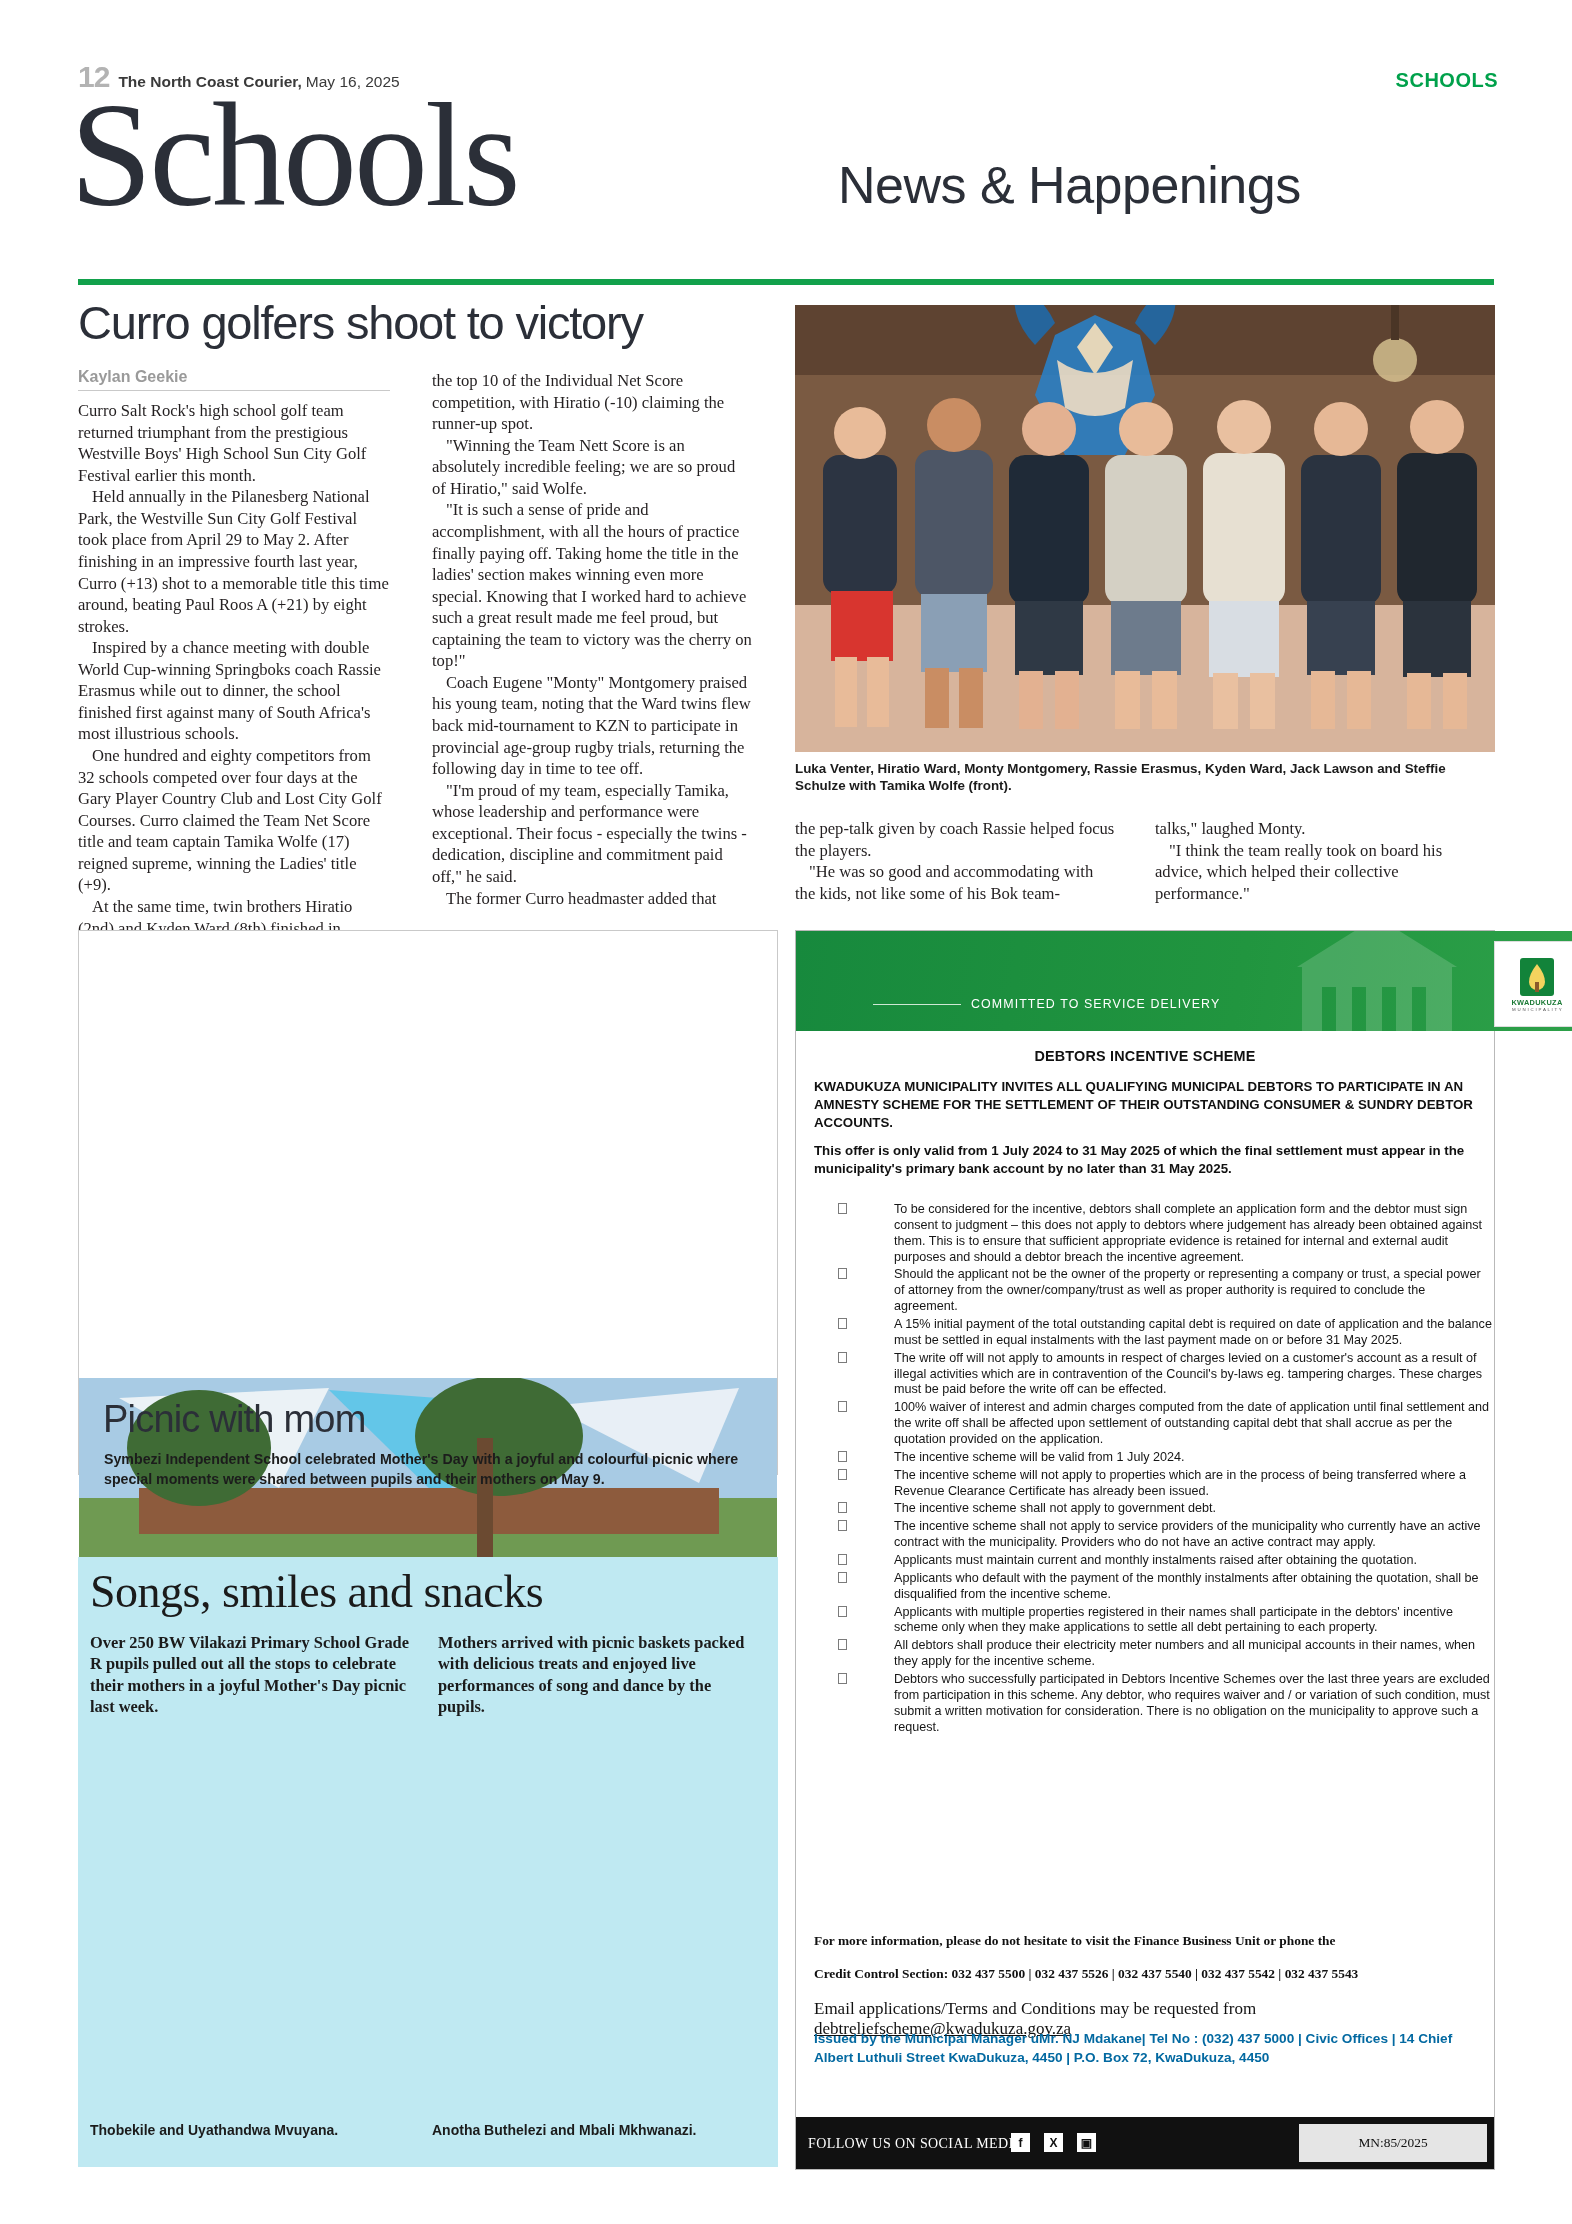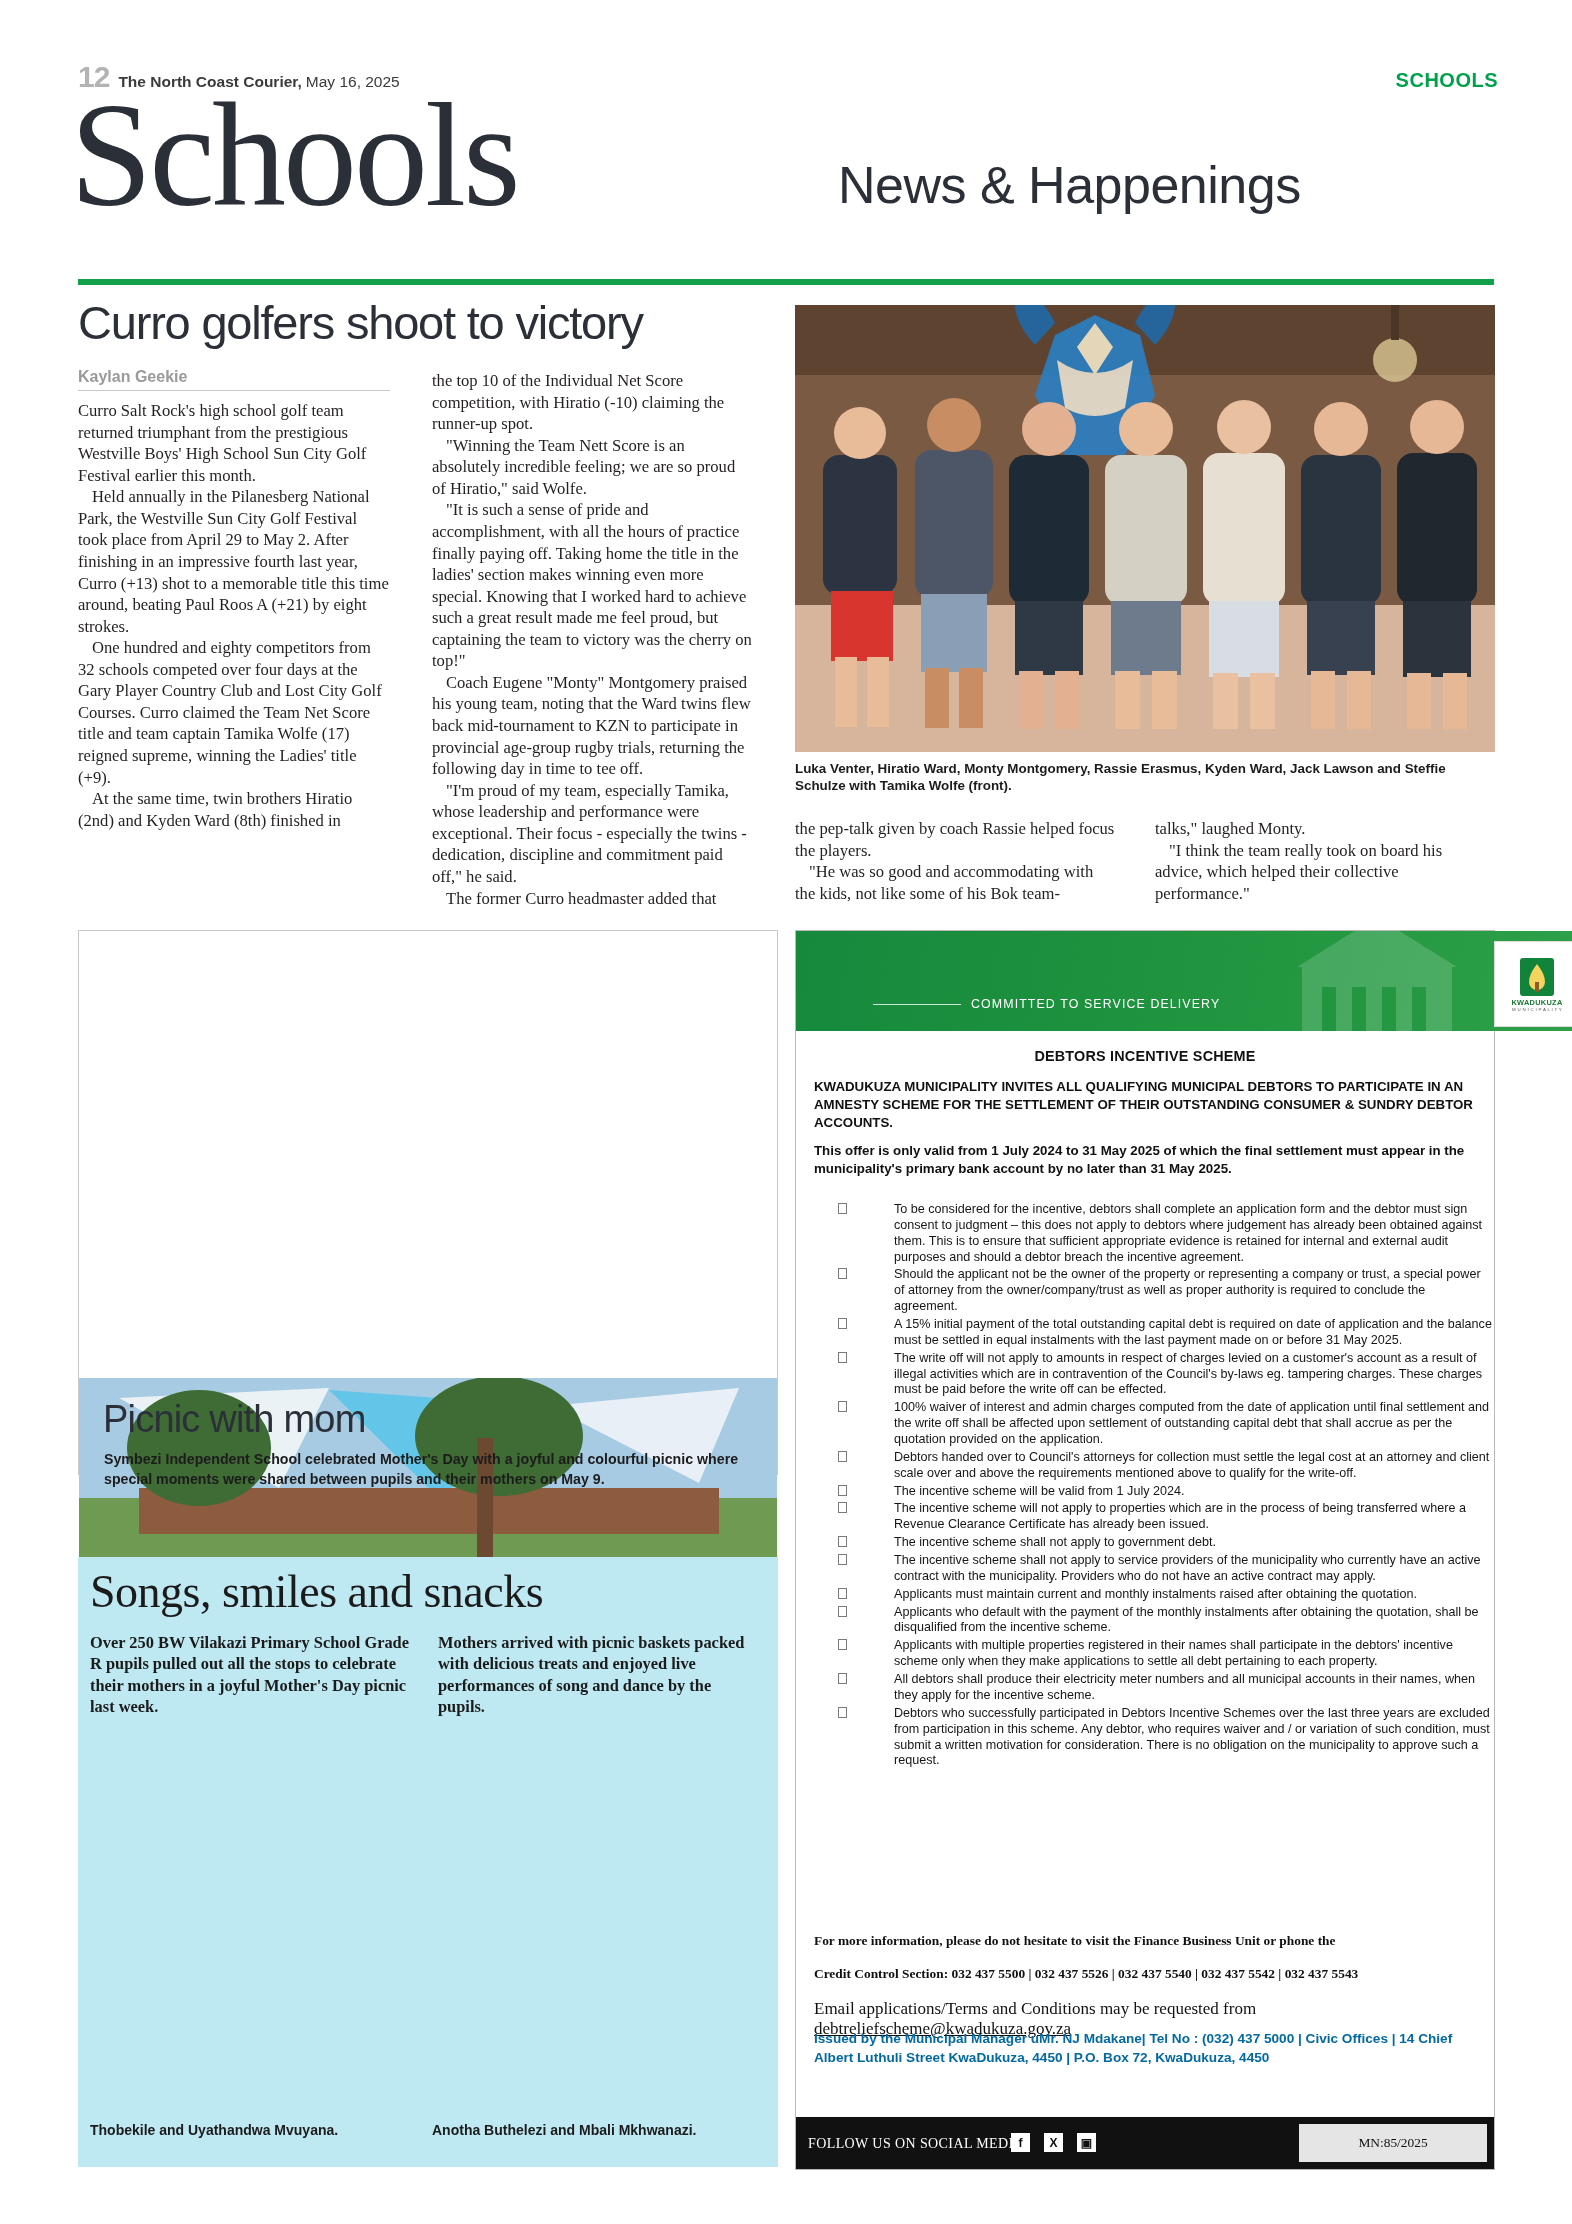--- a/index.html
+++ b/index.html
@@ -157,20 +157,21 @@
     <div class="masthead-sub">News &amp; Happenings</div>
   </div>
   <div class="green-rule"></div>
 
   <div class="headline-1">Curro golfers shoot to victory</div>
   <div class="byline">Kaylan Geekie</div>
 
   <div class="col" id="a1c1">
     <p class="first">Curro Salt Rock's high school golf team returned triumphant from the prestigious Westville Boys' High School Sun City Golf Festival earlier this month.</p>
     <p>Held annually in the Pilanesberg National Park, the Westville Sun City Golf Festival took place from April 29 to May 2. After finishing in an impressive fourth last year, Curro (+13) shot to a memorable title this time around, beating Paul Roos A (+21) by eight strokes.</p>
+    <p>Inspired by a chance meeting with double World Cup-winning Springboks coach Rassie Erasmus while out to dinner, the school finished first against many of South Africa's most illustrious schools.</p>
     <p>One hundred and eighty competitors from 32 schools competed over four days at the Gary Player Country Club and Lost City Golf Courses. Curro claimed the Team Net Score title and team captain Tamika Wolfe (17) reigned supreme, winning the Ladies' title (+9).</p>
     <p>At the same time, twin brothers Hiratio (2nd) and Kyden Ward (8th) finished in</p>
   </div>
 
   <div class="col" id="a1c2">
     <p class="first">the top 10 of the Individual Net Score competition, with Hiratio (-10) claiming the runner-up spot.</p>
     <p>"Winning the Team Nett Score is an absolutely incredible feeling; we are so proud of Hiratio," said Wolfe.</p>
     <p>"It is such a sense of pride and accomplishment, with all the hours of practice finally paying off. Taking home the title in the ladies' section makes winning even more special. Knowing that I worked hard to achieve such a great result made me feel proud, but captaining the team to victory was the cherry on top!"</p>
     <p>Coach Eugene "Monty" Montgomery praised his young team, noting that the Ward twins flew back mid-tournament to KZN to participate in provincial age-group rugby trials, returning the following day in time to tee off.</p>
     <p>"I'm proud of my team, especially Tamika, whose leadership and performance were exceptional. Their focus - especially the twins - dedication, discipline and commitment paid off," he said.</p>
@@ -350,21 +351,20 @@
   <div class="adv-title">DEBTORS INCENTIVE SCHEME</div>
   <div class="adv-lead">KWADUKUZA MUNICIPALITY INVITES ALL QUALIFYING MUNICIPAL DEBTORS TO PARTICIPATE IN AN AMNESTY SCHEME FOR THE SETTLEMENT OF THEIR OUTSTANDING CONSUMER &amp; SUNDRY DEBTOR ACCOUNTS.</div>
   <div class="adv-valid">This offer is only valid from 1 July 2024 to 31 May 2025 of which the final settlement must appear in the municipality's primary bank account by no later than 31 May 2025.</div>
 
   <ul class="adv-list">
     <li><span class="bx"></span><span>To be considered for the incentive, debtors shall complete an application form and the debtor must sign consent to judgment – this does not apply to debtors where judgement has already been obtained against them. This is to ensure that sufficient appropriate evidence is retained for internal and external audit purposes and should a debtor breach the incentive agreement.</span></li>
     <li><span class="bx"></span><span>Should the applicant not be the owner of the property or representing a company or trust, a special power of attorney from the owner/company/trust as well as proper authority is required to conclude the agreement.</span></li>
     <li><span class="bx"></span><span>A 15% initial payment of the total outstanding capital debt is required on date of application and the balance must be settled in equal instalments with the last payment made on or before 31 May 2025.</span></li>
     <li><span class="bx"></span><span>The write off will not apply to amounts in respect of charges levied on a customer's account as a result of illegal activities which are in contravention of the Council's by-laws eg. tampering charges. These charges must be paid before the write off can be effected.</span></li>
     <li><span class="bx"></span><span>100% waiver of interest and admin charges computed from the date of application until final settlement and the write off shall be affected upon settlement of outstanding capital debt that shall accrue as per the quotation provided on the application.</span></li>
-    <li><span class="bx"></span><span>Debtors handed over to Council's attorneys for collection must settle the legal cost at an attorney and client scale over and above the requirements mentioned above to qualify for the write-off.</span></li>
     <li><span class="bx"></span><span>The incentive scheme will be valid from 1 July 2024.</span></li>
     <li><span class="bx"></span><span>The incentive scheme will not apply to properties which are in the process of being transferred where a Revenue Clearance Certificate has already been issued.</span></li>
     <li><span class="bx"></span><span>The incentive scheme shall not apply to government debt.</span></li>
     <li><span class="bx"></span><span>The incentive scheme shall not apply to service providers of the municipality who currently have an active contract with the municipality. Providers who do not have an active contract may apply.</span></li>
     <li><span class="bx"></span><span>Applicants must maintain current and monthly instalments raised after obtaining the quotation.</span></li>
     <li><span class="bx"></span><span>Applicants who default with the payment of the monthly instalments after obtaining the quotation, shall be disqualified from the incentive scheme.</span></li>
     <li><span class="bx"></span><span>Applicants with multiple properties registered in their names shall participate in the debtors' incentive scheme only when they make applications to settle all debt pertaining to each property.</span></li>
     <li><span class="bx"></span><span>All debtors shall produce their electricity meter numbers and all municipal accounts in their names, when they apply for the incentive scheme.</span></li>
     <li><span class="bx"></span><span>Debtors who successfully participated in Debtors Incentive Schemes over the last three years are excluded from participation in this scheme. Any debtor, who requires waiver and / or variation of such condition, must submit a written motivation for consideration. There is no obligation on the municipality to approve such a request.</span></li>
   </ul>

